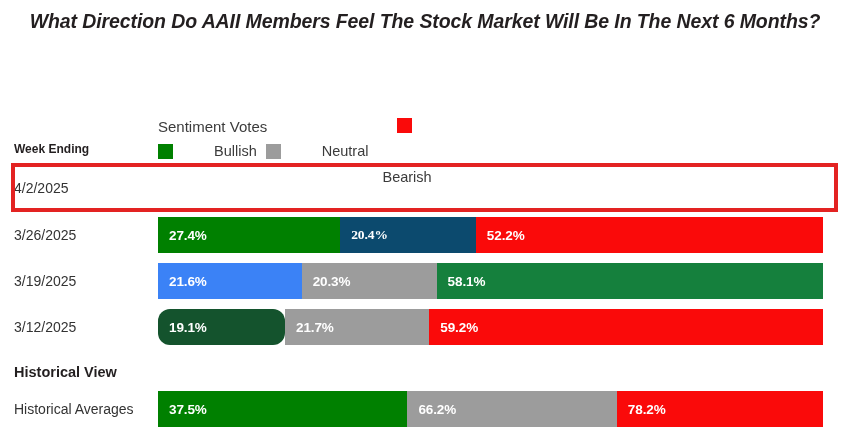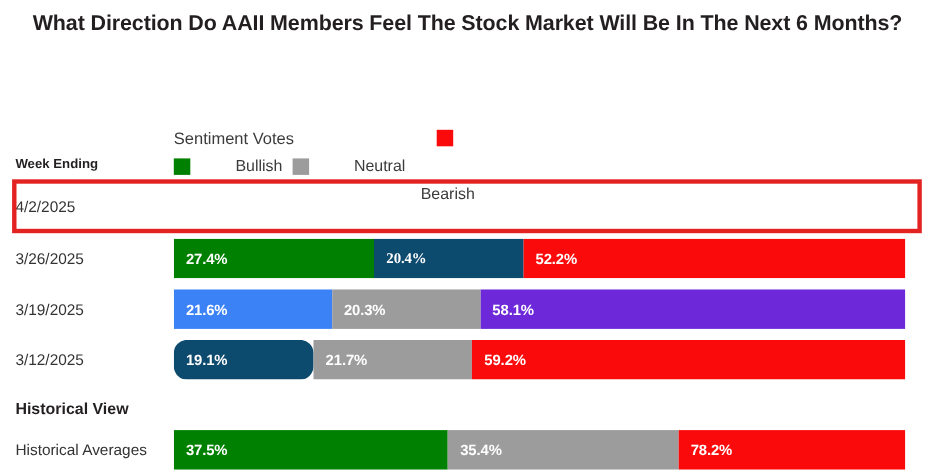--- a/index.html
+++ b/index.html
@@ -23,20 +23,21 @@
     top: 8px;
     width: 850px;
     text-align: center;
     font-size: 19.5px;
     font-weight: bold;
     line-height: 1.42;
     letter-spacing: -0.1px;
     color: #231f20;
     padding: 0 18px;
     box-sizing: border-box;
+    font-style: italic;
   }
 
   
   .legend-title {
     position: absolute;
     left: 158px;
     top: 118px;
     font-size: 15px;
     font-weight: 400;
     color: #3b3b3b;
@@ -190,29 +191,29 @@
     </div>
     <div class="row" style="top: 263px;">
       <div class="row-label">3/19/2025</div>
       <div class="bar">
         <div class="seg" style="background: #3b82f6; width: 21.6%;">
           <span class="seg-label">21.6%</span>
         </div>
         <div class="seg" style="background: rgb(156, 156, 156); width: 20.3%;">
           <span class="seg-label">20.3%</span>
         </div>
-        <div class="seg" style="background: #6d28d9; width: 58.1%;">
+        <div class="seg" style="background: #15803d; width: 58.1%;">
           <span class="seg-label">58.1%</span>
         </div>
       </div>
     </div>
     <div class="row" style="top: 309px;">
       <div class="row-label">3/12/2025</div>
       <div class="bar">
-        <div class="seg" style="background: #0c4a6e; width: 19.1%; border-radius: 12px;">
+        <div class="seg" style="background: #14532d; width: 19.1%; border-radius: 12px;">
           <span class="seg-label">19.1%</span>
         </div>
         <div class="seg" style="background: rgb(156, 156, 156); width: 21.7%;">
           <span class="seg-label">21.7%</span>
         </div>
         <div class="seg" style="background: rgb(250, 10, 10); width: 59.2%;">
           <span class="seg-label">59.2%</span>
         </div>
       </div>
     </div>
@@ -221,21 +222,21 @@
 <div class="section-heading" id="historical-heading" style="top: 364px;">Historical View</div>
 
 <div id="historical-container">
     <div class="row" style="top: 391px;">
       <div class="row-label">Historical Averages</div>
       <div class="bar">
         <div class="seg" style="background: rgb(0, 128, 0); width: 37.5%;">
           <span class="seg-label">37.5%</span>
         </div>
         <div class="seg" style="background: rgb(156, 156, 156); width: 31.5%;">
-          <span class="seg-label">35.4%</span>
+          <span class="seg-label">66.2%</span>
         </div>
         <div class="seg" style="background: rgb(250, 10, 10); width: 31%;">
           <span class="seg-label">78.2%</span>
         </div>
       </div>
     </div>
   </div>
 
 <div class="highlight-box" style="border-color: rgb(227, 35, 34);"></div>
 

